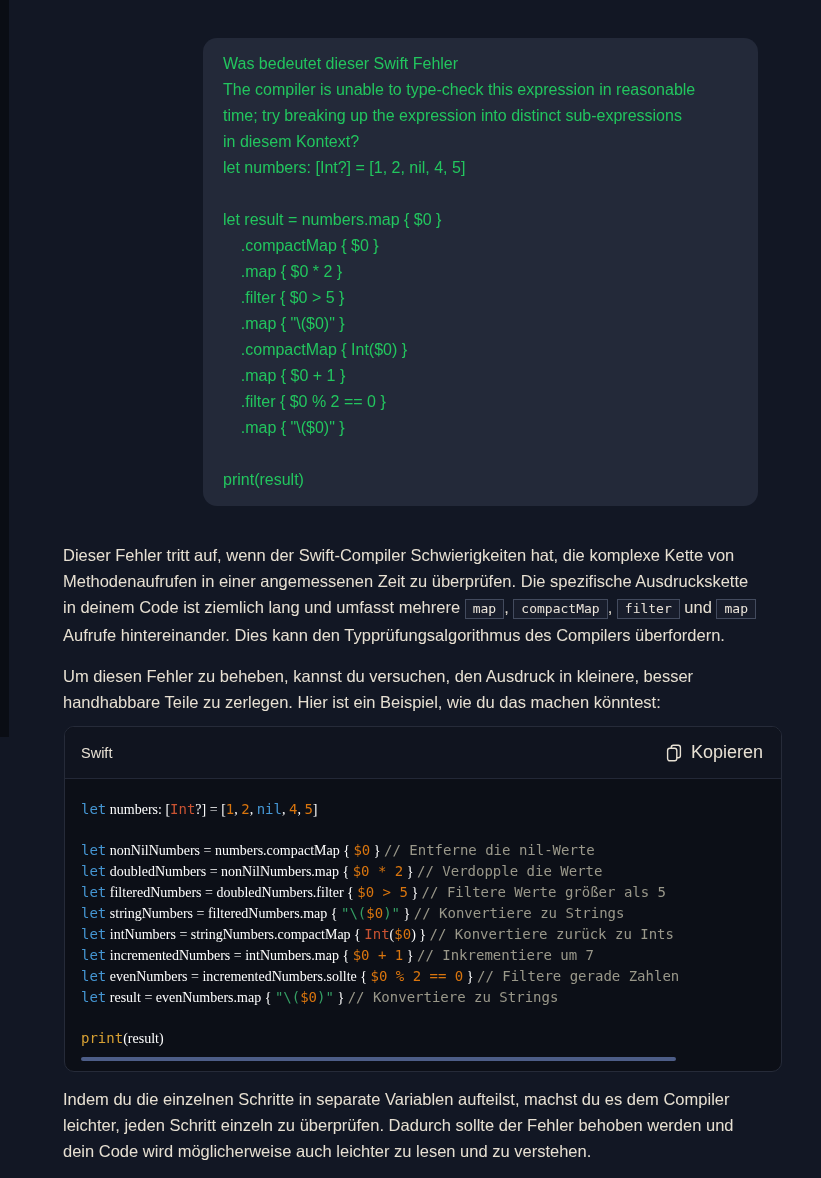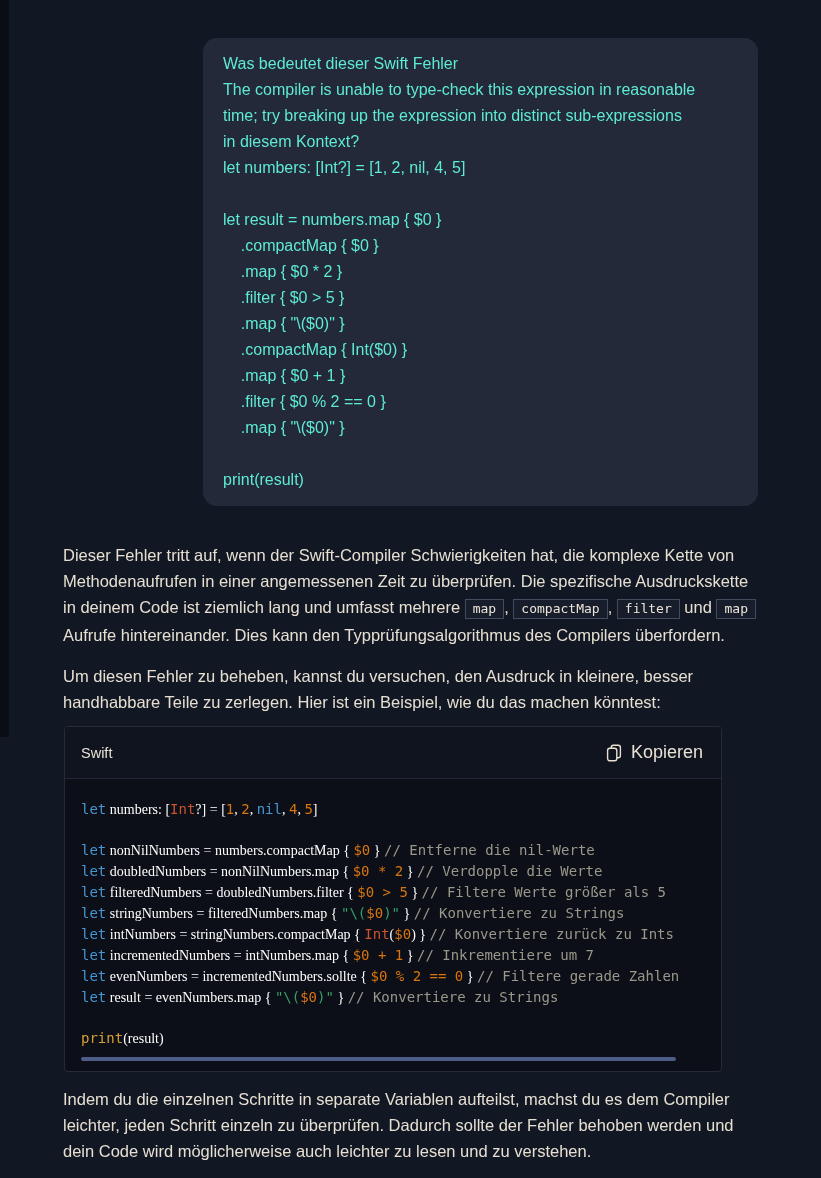--- a/index.html
+++ b/index.html
@@ -25,21 +25,21 @@
     width: 555px;
     background: #232939;
     border-radius: 14px;
     padding: 13px 20px;
   }
   .msg-line {
     font-size: 16px;
     line-height: 26px;
     min-height: 26px;
     white-space: pre;
-    color: #5eead4;
+    color: #22c55e;
   }
   
   .para {
     margin: 0 62px 0 63px;
     font-size: 16.5px;
     line-height: 26px;
     color: #e7e0d2;
   }
   .para1 { margin-top: 36px; }
   .para2 { margin-top: 15px; }
@@ -50,24 +50,24 @@
     background: #181d2b;
     border: 1px solid #434b5e;
     border-radius: 0;
     padding: 1px 7px 2px;
     color: #ece5da;
     white-space: nowrap;
   }
   
   .codeblock {
     margin: 11px 63px 0 64px;
-    width: 658px;
+    width: 718px;
     background: #0c0f17;
     border: 1px solid #262b39;
-    border-radius: 4px;
+    border-radius: 10px;
     overflow: hidden;
   }
   .code-header {
     height: 52px;
     background: #10141f;
     border-bottom: 1px solid #232837;
     display: flex;
     align-items: center;
     justify-content: space-between;
     padding: 0 16px;

